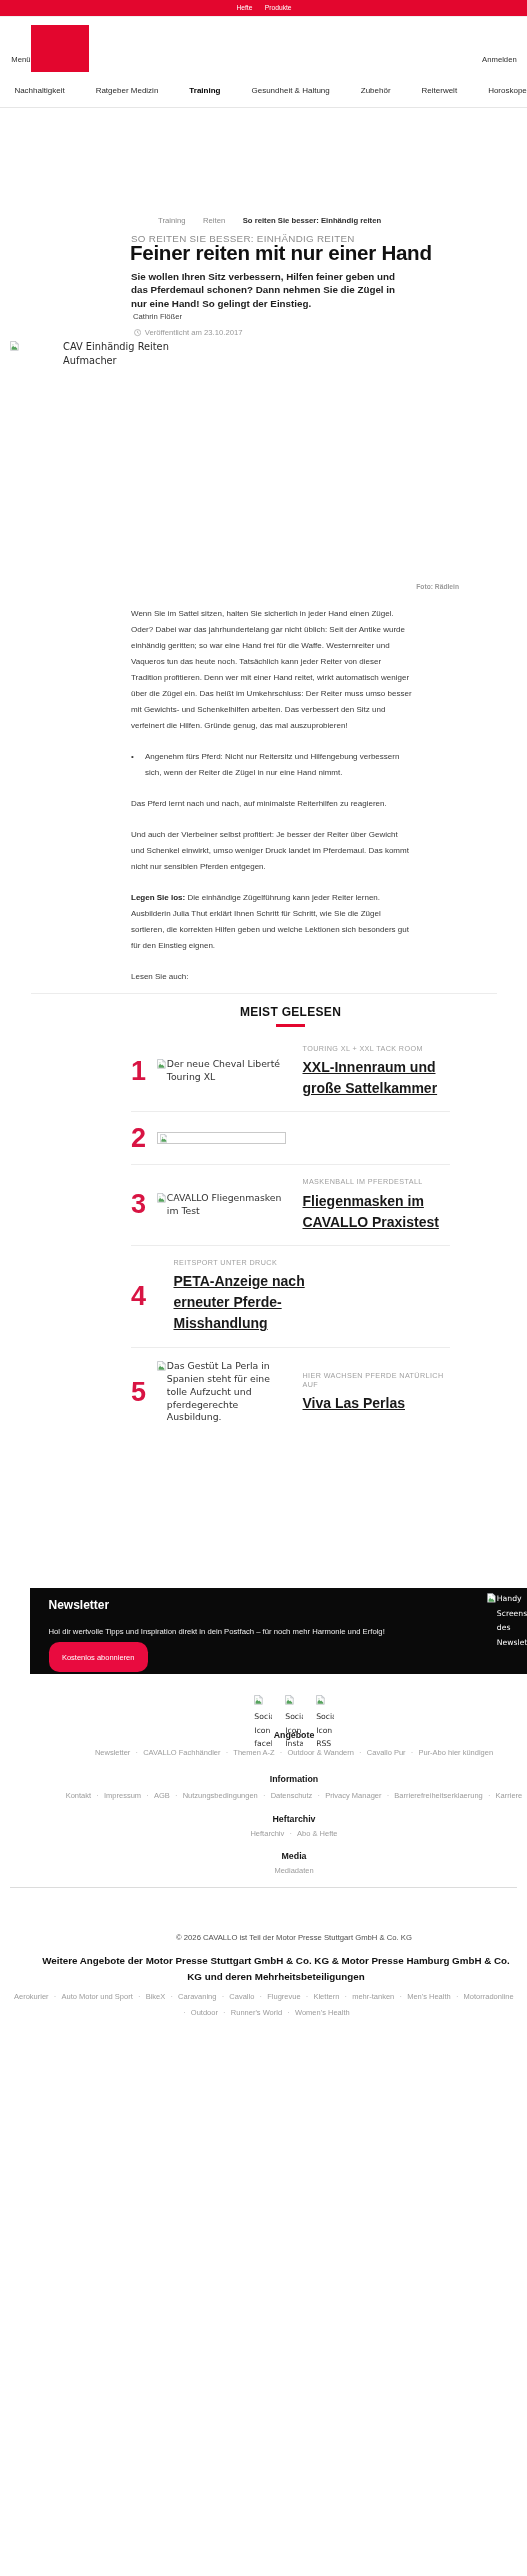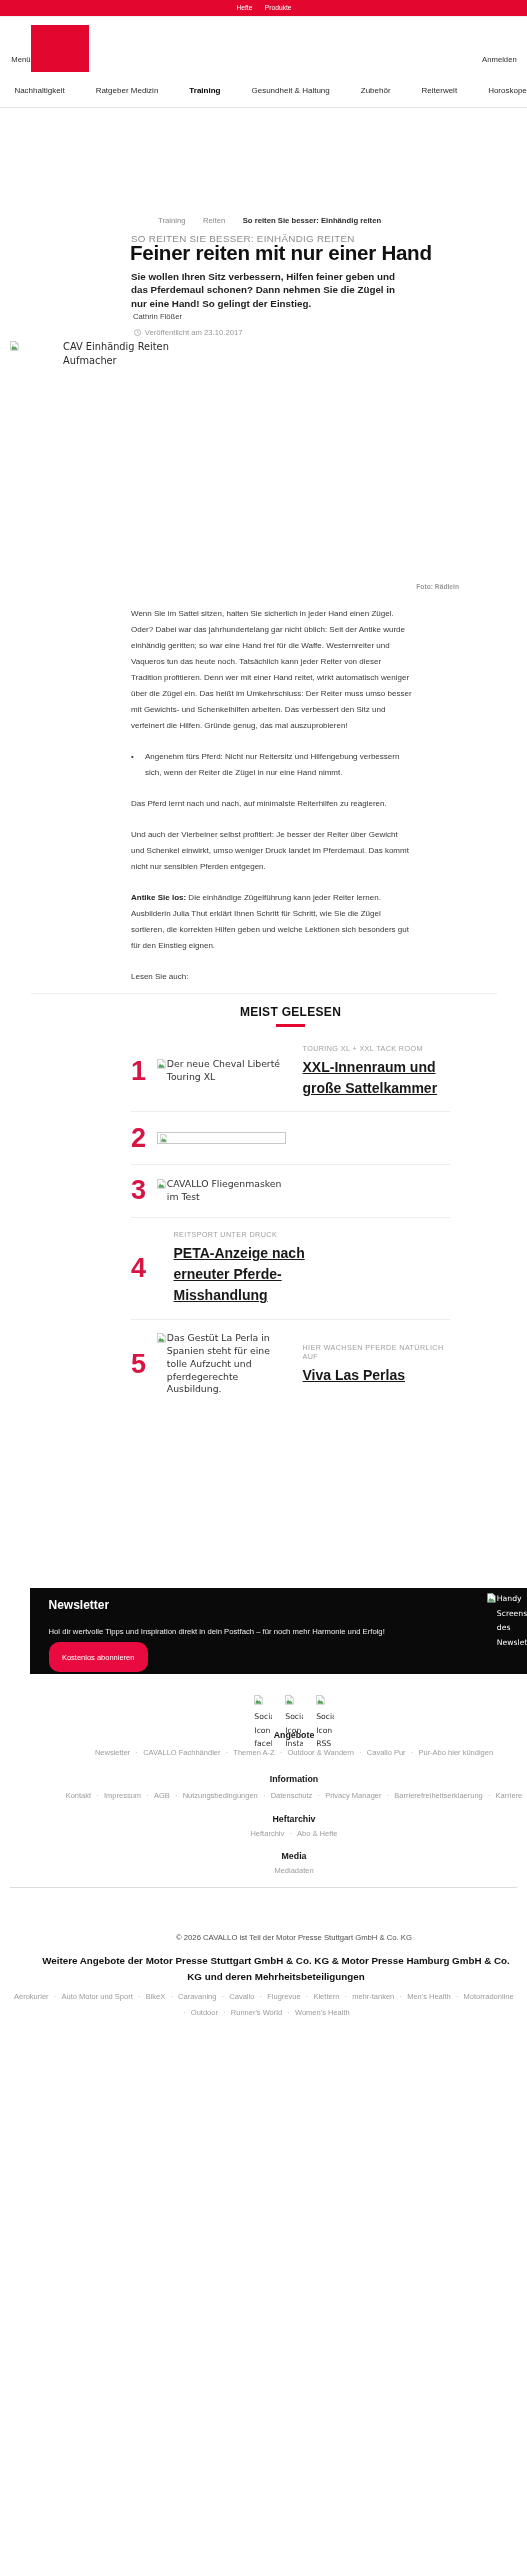--- a/index.html
+++ b/index.html
@@ -142,21 +142,21 @@
   </div>
   <div class="photo-credit">Foto: Rädlein</div>
 
   <div class="article-body">
     <p>Wenn Sie im Sattel sitzen, halten Sie sicherlich in jeder Hand einen Zügel. Oder? Dabei war das jahrhundertelang gar nicht üblich: Seit der Antike wurde einhändig geritten; so war eine Hand frei für die Waffe. Westernreiter und Vaqueros tun das heute noch. Tatsächlich kann jeder Reiter von dieser Tradition profitieren. Denn wer mit einer Hand reitet, wirkt automatisch weniger über die Zügel ein. Das heißt im Umkehrschluss: Der Reiter muss umso besser mit Gewichts- und Schenkelhilfen arbeiten. Das verbessert den Sitz und verfeinert die Hilfen. Gründe genug, das mal auszuprobieren!</p>
     <div class="bullet-row">
       <span>Angenehm fürs Pferd: Nicht nur Reitersitz und Hilfengebung verbessern sich, wenn der Reiter die Zügel in nur eine Hand nimmt.</span>
     </div>
     <p class="indent-para">Das Pferd lernt nach und nach, auf minimalste Reiterhilfen zu reagieren.</p>
     <p>Und auch der Vierbeiner selbst profitiert: Je besser der Reiter über Gewicht und Schenkel einwirkt, umso weniger Druck landet im Pferdemaul. Das kommt nicht nur sensiblen Pferden entgegen.</p>
-    <p><span class="b">Antike Sie los:</span><span> Die einhändige Zügelführung kann jeder Reiter lernen. Ausbilderin Julia Thut erklärt Ihnen Schritt für Schritt, wie Sie die Zügel sortieren, die korrekten Hilfen geben und welche Lektionen sich besonders gut für den Einstieg eignen.</span></p>
+    <p><span class="b">Legen Sie los:</span><span> Die einhändige Zügelführung kann jeder Reiter lernen. Ausbilderin Julia Thut erklärt Ihnen Schritt für Schritt, wie Sie die Zügel sortieren, die korrekten Hilfen geben und welche Lektionen sich besonders gut für den Einstieg eignen.</span></p>
     <p>Lesen Sie auch:</p>
   </div>
   <div class="body-divider"></div>
 
   <div class="most-read">
     <div class="mr-heading">MEIST GELESEN</div>
     <div class="mr-underline"></div>
 
     <div class="mr-item">
       <div class="mr-num">1</div>
@@ -193,20 +193,24 @@
     <div class="mr-item">
       <div class="mr-num">3</div>
       <div class="mr-thumb broken">
         <svg class="bi" width="8.8" height="9.8" viewBox="0 0 17 19">
             <path d="M1 1h10l5 5v12H1z" fill="#fdfdfd" stroke="#9aa0a6"></path>
             <path d="M11 1l5 5h-5z" fill="#dfe1e5" stroke="#9aa0a6" stroke-width=".6"></path>
             <path d="M3 13l3-4 2.6 3.1L10 10.5l4 3.9v2.6H3z" fill="#57a35e"></path>
             <circle cx="5.6" cy="7.4" r="1.3" fill="#a9cfae"></circle>
           </svg>
         <span>CAVALLO Fliegenmasken im Test</span>
+      </div>
+      <div class="mr-right">
+        <div class="mr-kicker">MASKENBALL IM PFERDESTALL</div>
+        <div class="mr-title">Fliegenmasken im CAVALLO Praxistest</div>
       </div>
     </div>
 
     <div class="mr-item">
       <div class="mr-num">4</div>
       <div class="mr-right">
         <div class="mr-kicker">REITSPORT UNTER DRUCK</div>
         <div class="mr-title">PETA-Anzeige nach erneuter Pferde-Misshandlung</div>
       </div>
     </div>

